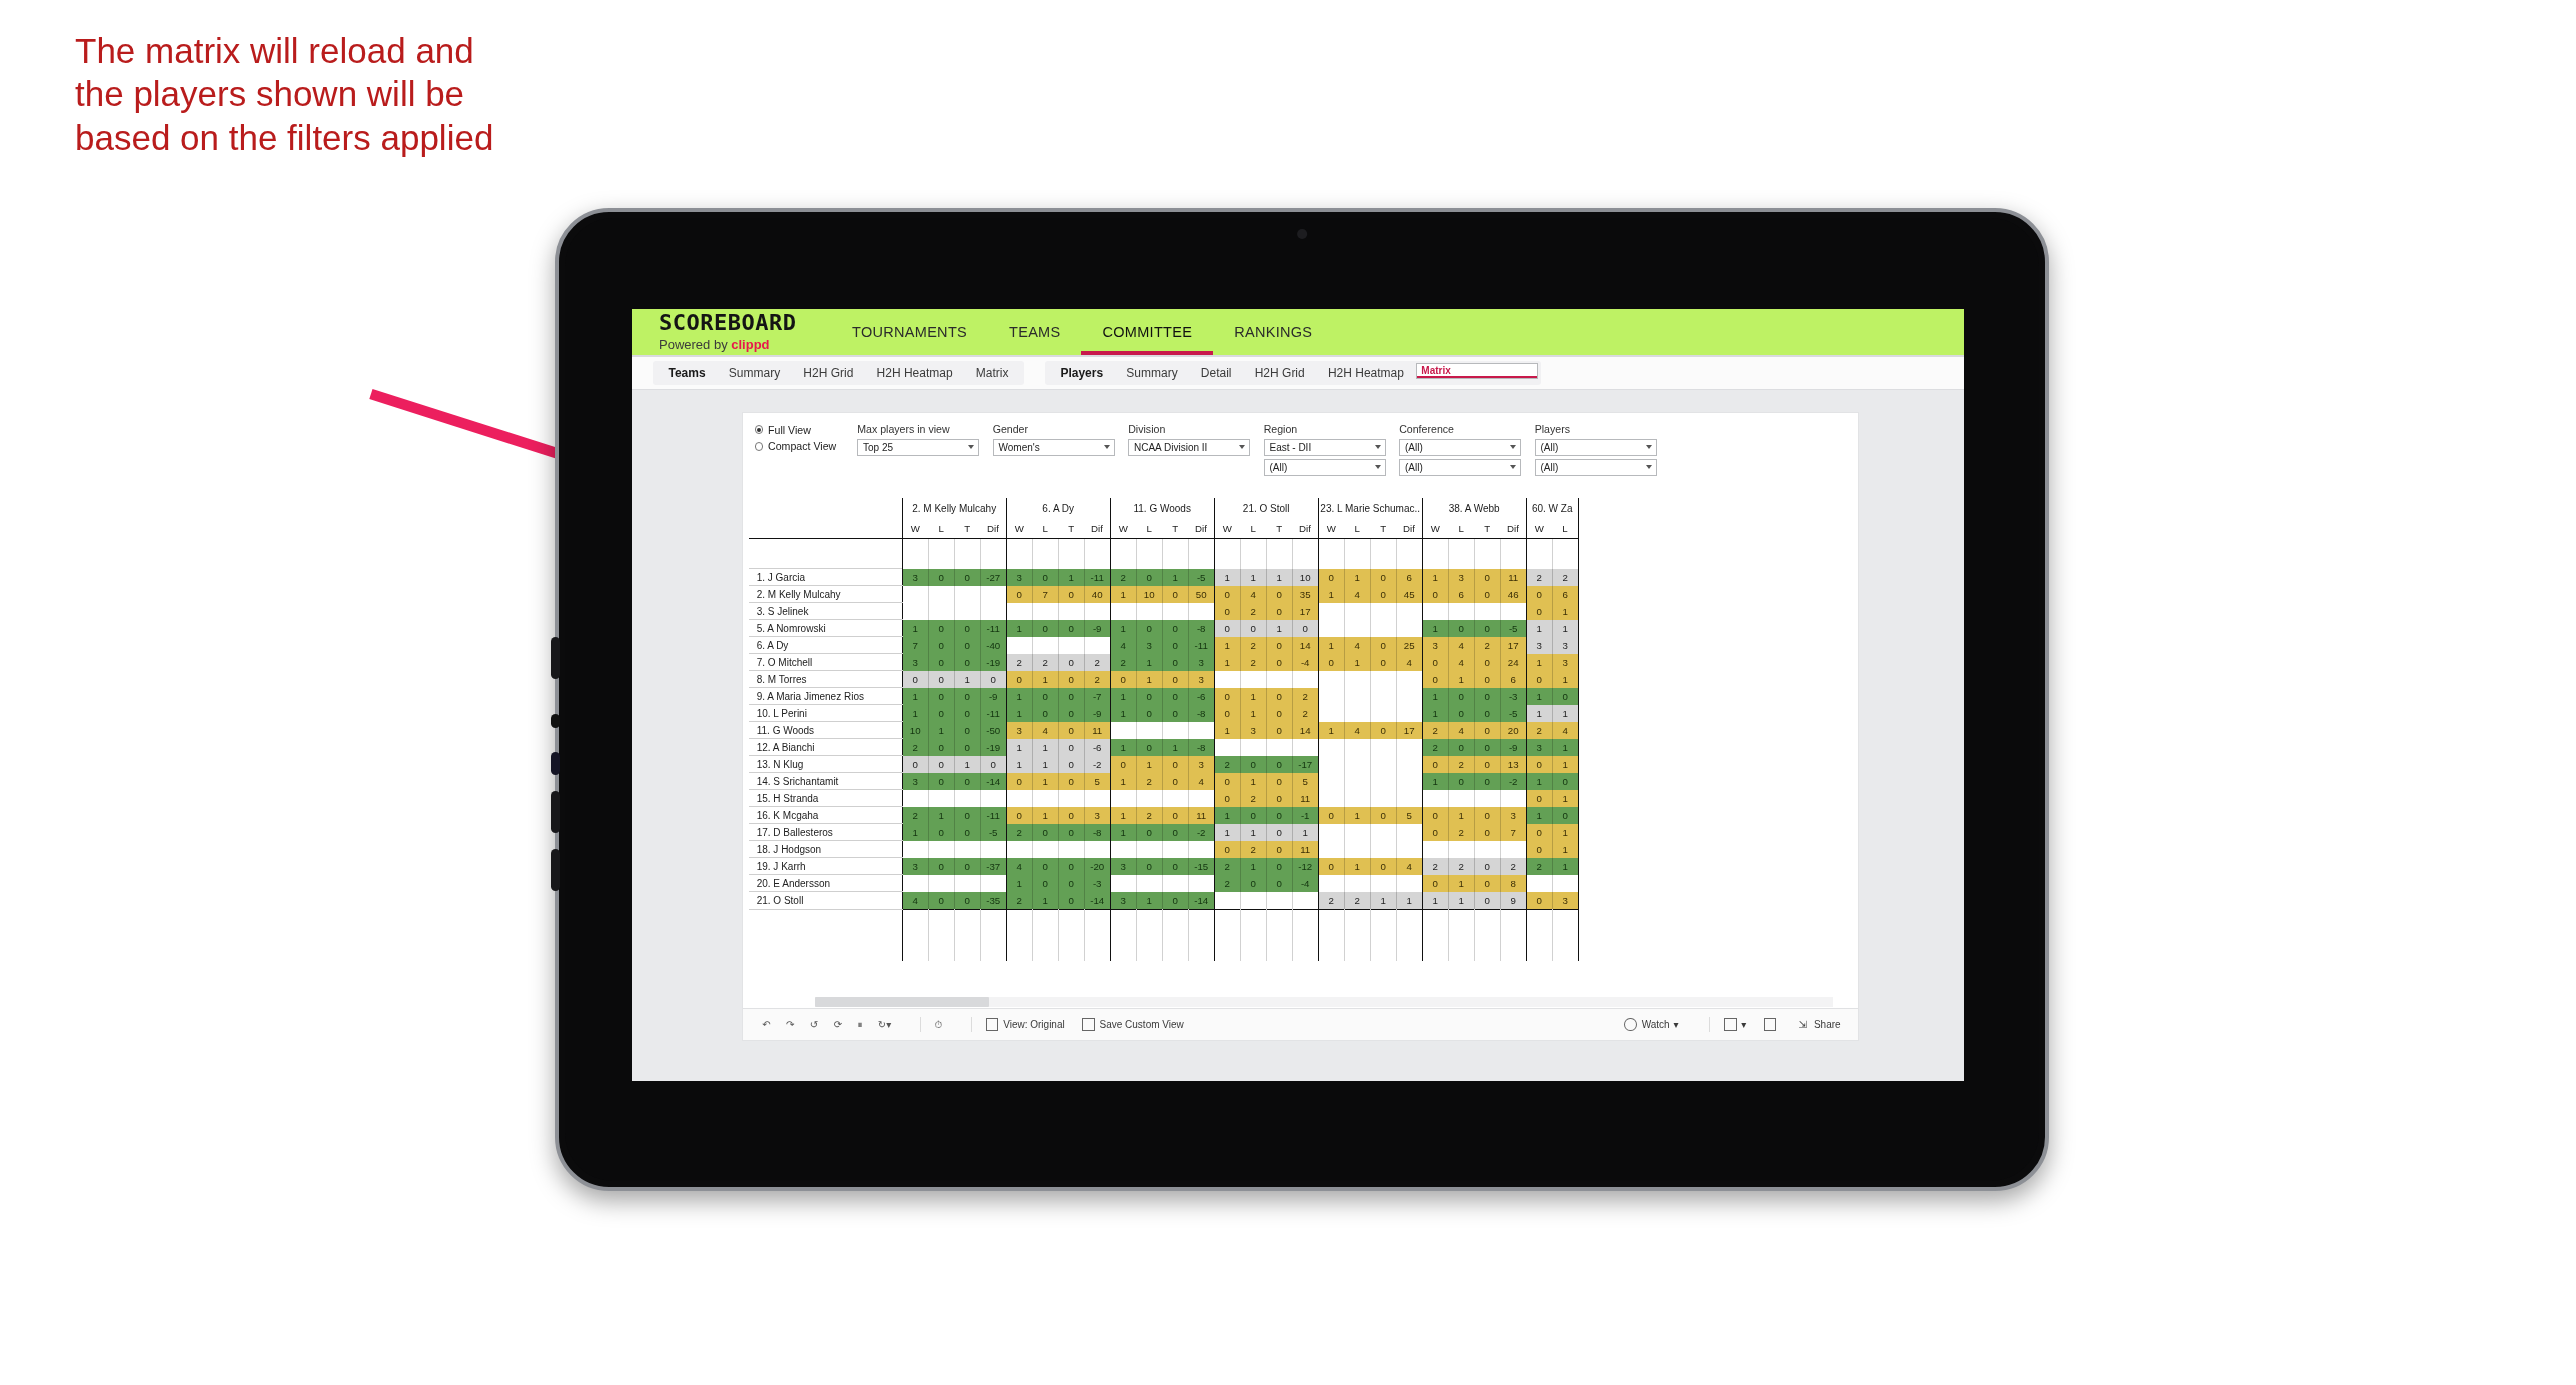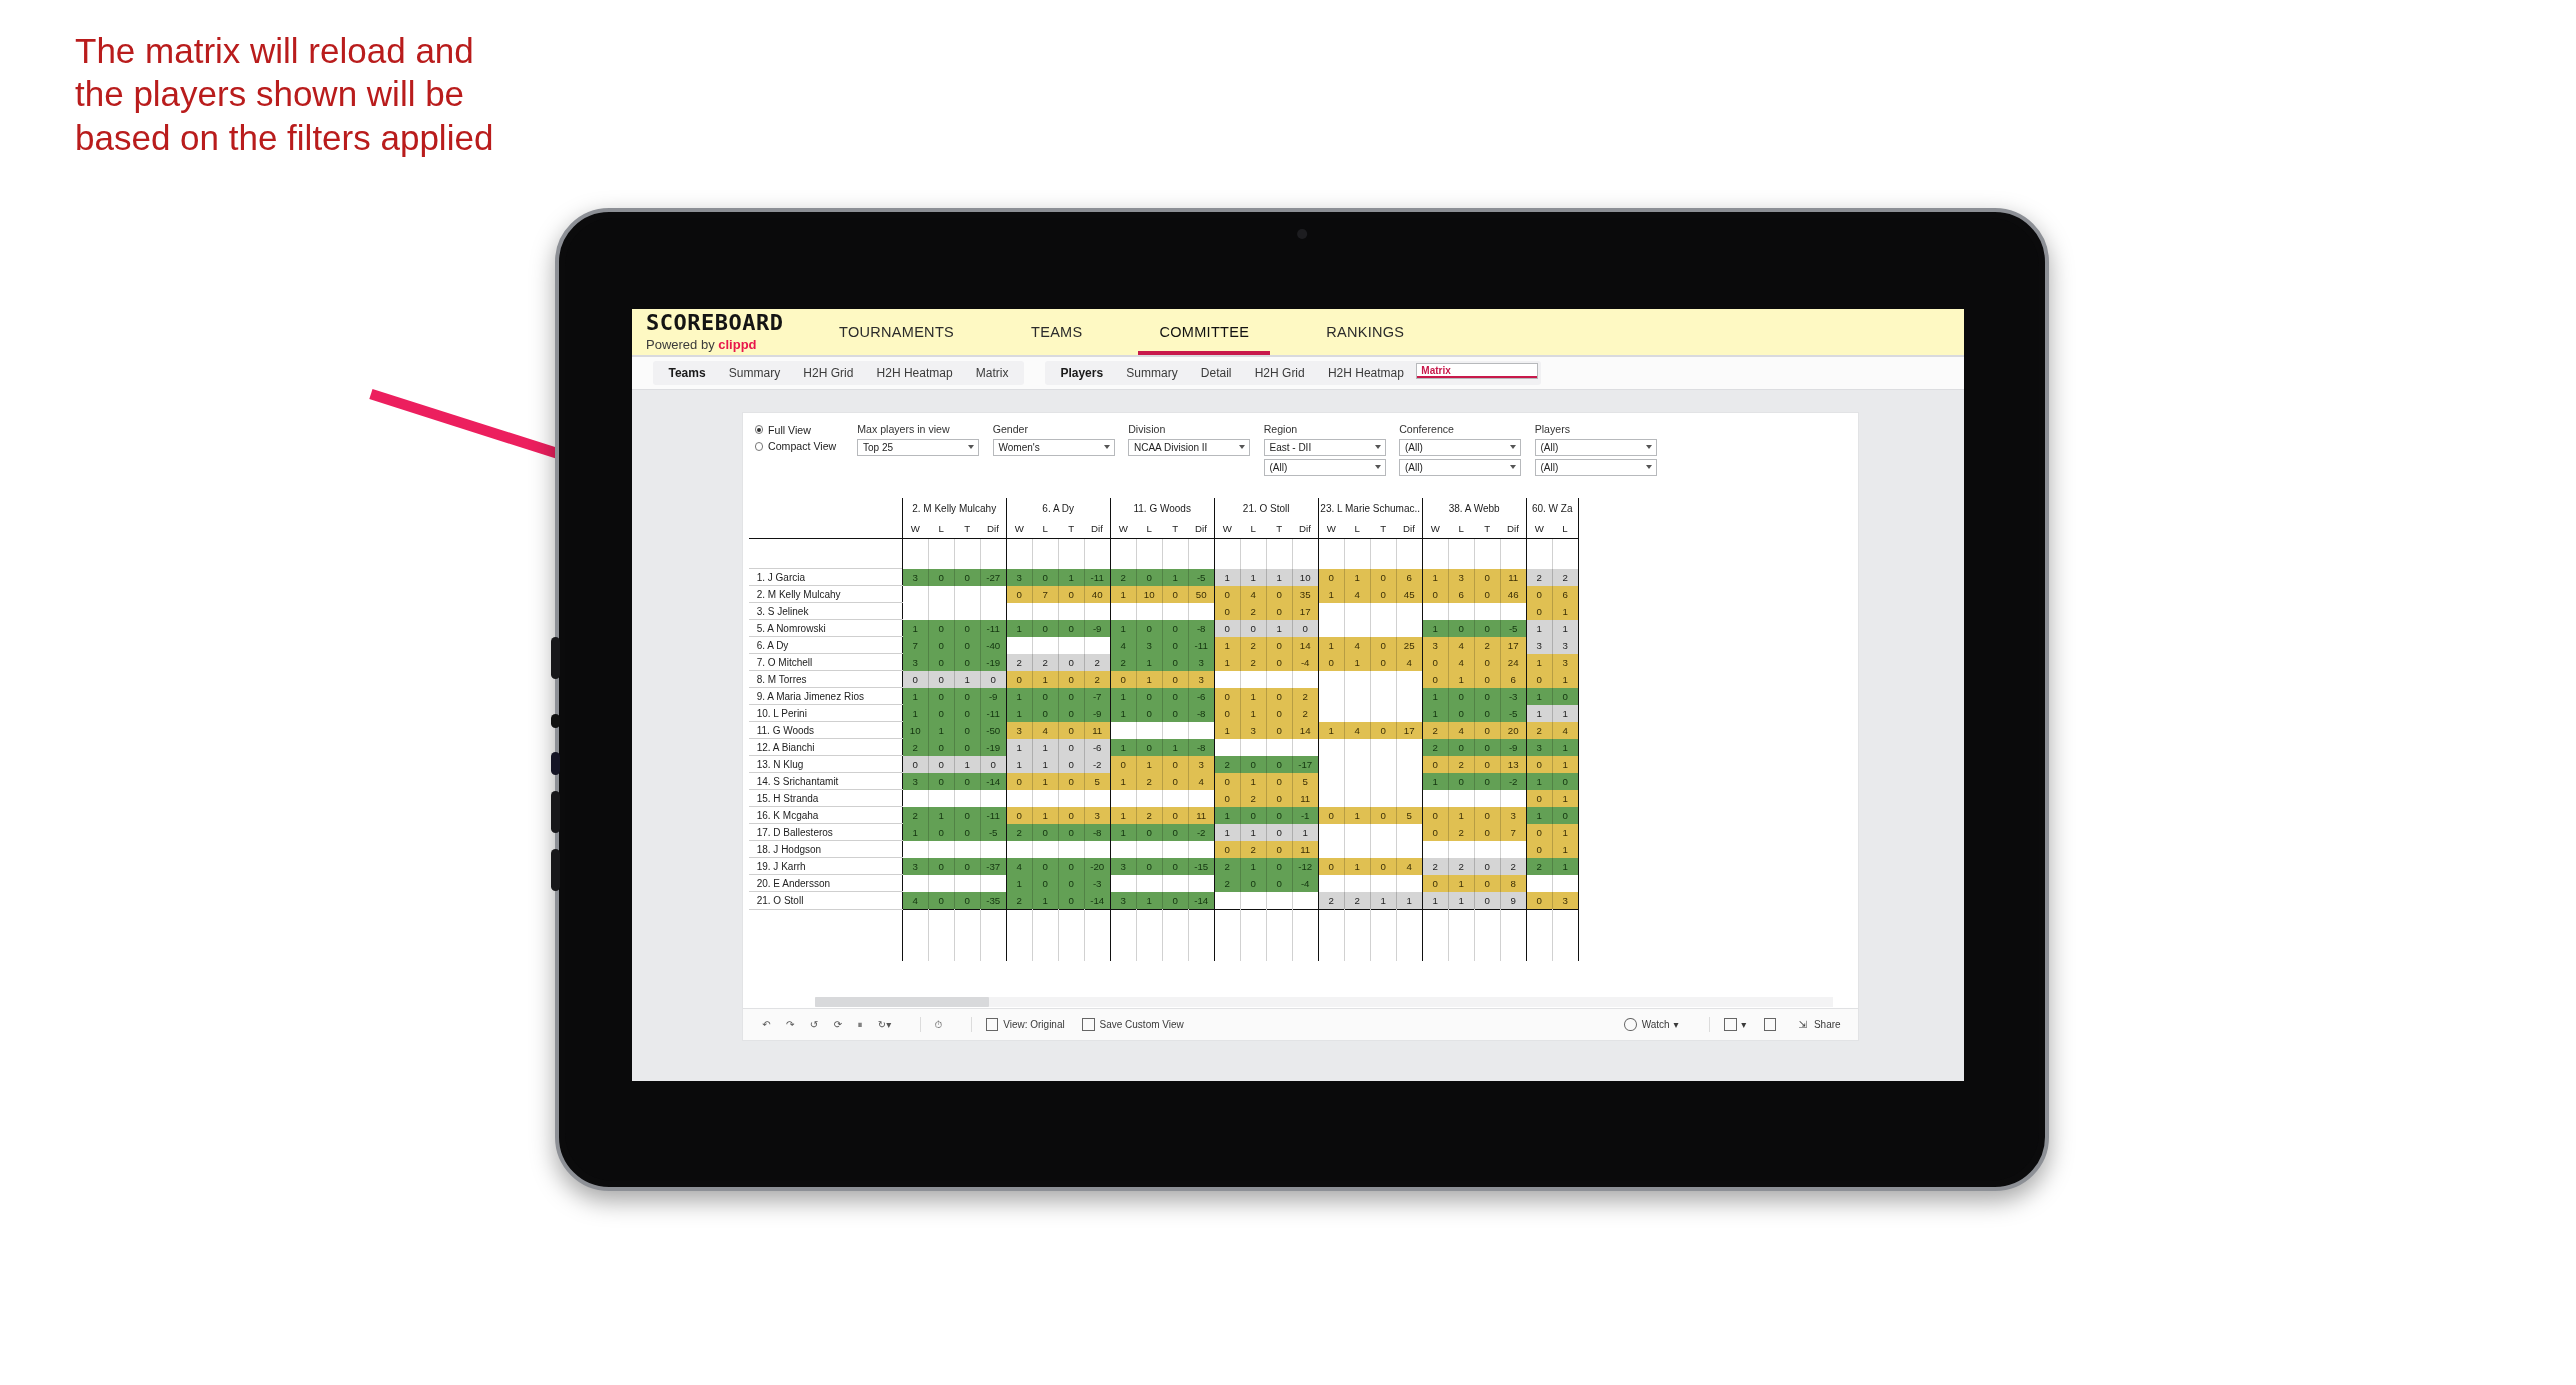--- a/index.html
+++ b/index.html
@@ -26,28 +26,28 @@
   .btn-d{top:579px;height:42px;}
   .btn-e{top:637px;height:42px;}
   .cam{position:absolute;left:50%;top:17.4px;transform:translateX(-50%);
        width:9.7px;height:9.7px;border-radius:50%;background:#1d1d20;}
 
   
   .screen{position:absolute;left:632px;top:309px;width:1332px;height:772px;
           background:#e9eaec;overflow:hidden;}
 
   
-  .topnav{height:46px;background:#fef9c3;display:flex;align-items:center;
-          padding-left:14px;position:relative;}
+  .topnav{height:46px;background:#bef264;display:flex;align-items:center;
+          padding-left:27px;position:relative;}
   .brand{width:145px;}
   .brand .logo{font-family:"DejaVu Sans Mono","Liberation Mono",monospace;
        font-weight:700;font-size:22px;letter-spacing:0.5px;color:#141414;line-height:1;}
   .brand .sub{font-size:13px;color:#3b3b3b;margin-top:2.9px;}
   .brand .sub b{color:#e8174c;font-weight:700;}
-  .topnav .tabs{display:flex;align-items:center;height:100%;margin-left:27px;gap:35px;}
+  .topnav .tabs{display:flex;align-items:center;height:100%;margin-left:27px;}
   .topnav .tab{font-size:14.5px;color:#2b2b2b;padding:0 21px;height:100%;
        display:flex;align-items:center;letter-spacing:0.3px;}
   .topnav .tab.active{color:#111;box-shadow:inset 0 -3.9px 0 #c8194b;}
   .topnav-rule{height:1.9px;background:#d9dade;}
 
   
   .subnav{height:32px;background:#fbfbfb;display:flex;align-items:center;
           padding-left:21px;border-bottom:1px solid #dcdde0;}
   .sgroup{display:flex;align-items:center;height:24px;background:#f1f1f3;
           border-radius:2.9px;padding:0 3.9px;}

